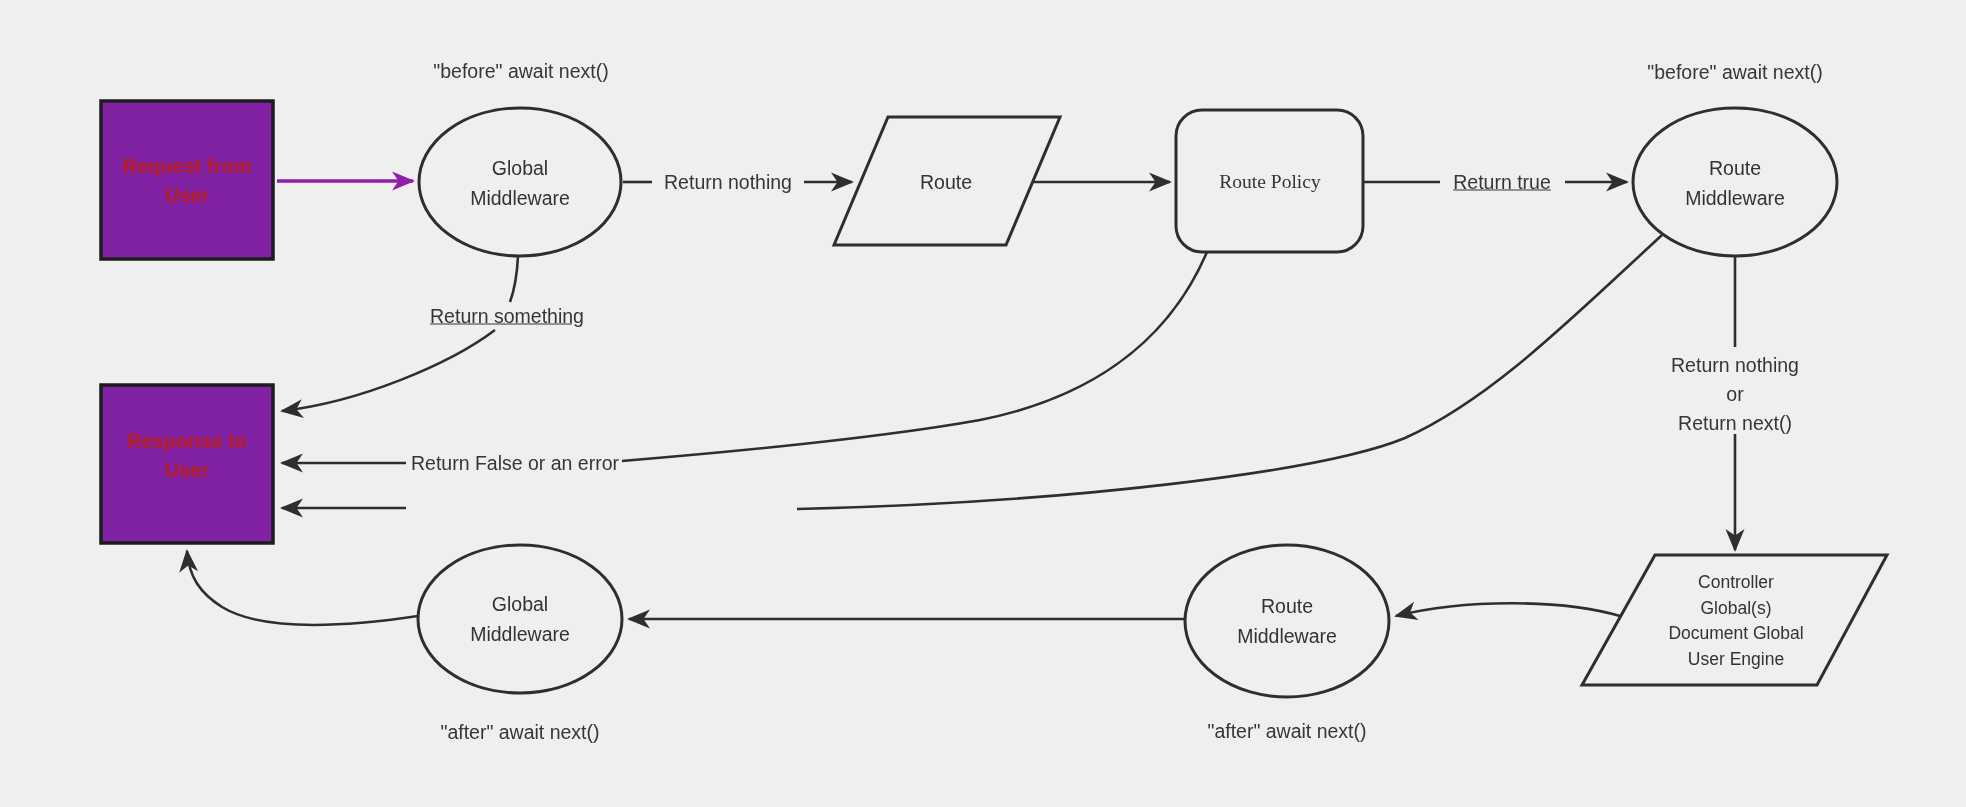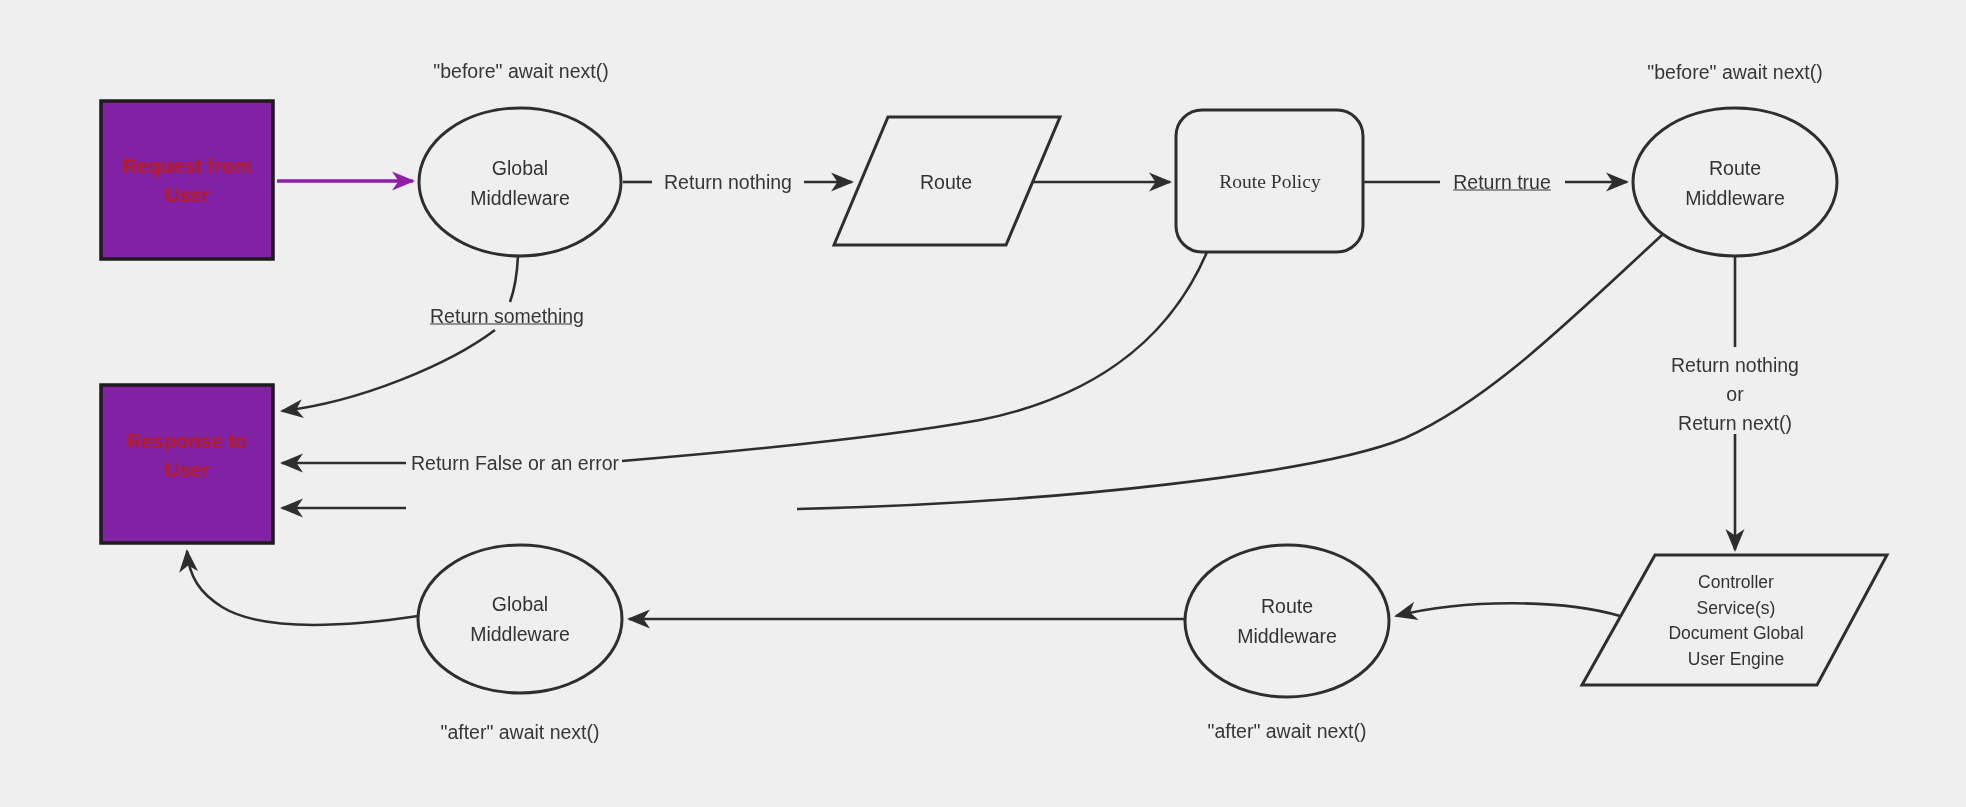--- a/index.html
+++ b/index.html
@@ -95,21 +95,21 @@
     <div>Middleware</div>
   </div>
   <div class="node-lbl" style="left:946px; top:182px;">Route</div>
   <div class="node-lbl" style="left:1270px; top:182px;font-family:Liberation Serif, serif;">Route Policy</div>
   <div class="node-lbl" style="left:1735px; top:183px;">
     <div>Route</div>
     <div>Middleware</div>
   </div>
   <div class="node-lbl small-lines" style="left:1736px; top:621px;">
     <div>Controller</div>
-    <div>Service(s)</div>
+    <div>Global(s)</div>
     <div>Document Global</div>
     <div>User Engine</div>
   </div>
   <div class="node-lbl" style="left:1287px; top:621px;">
     <div>Route</div>
     <div>Middleware</div>
   </div>
   <div class="node-lbl" style="left:520px; top:619px;">
     <div>Global</div>
     <div>Middleware</div>

